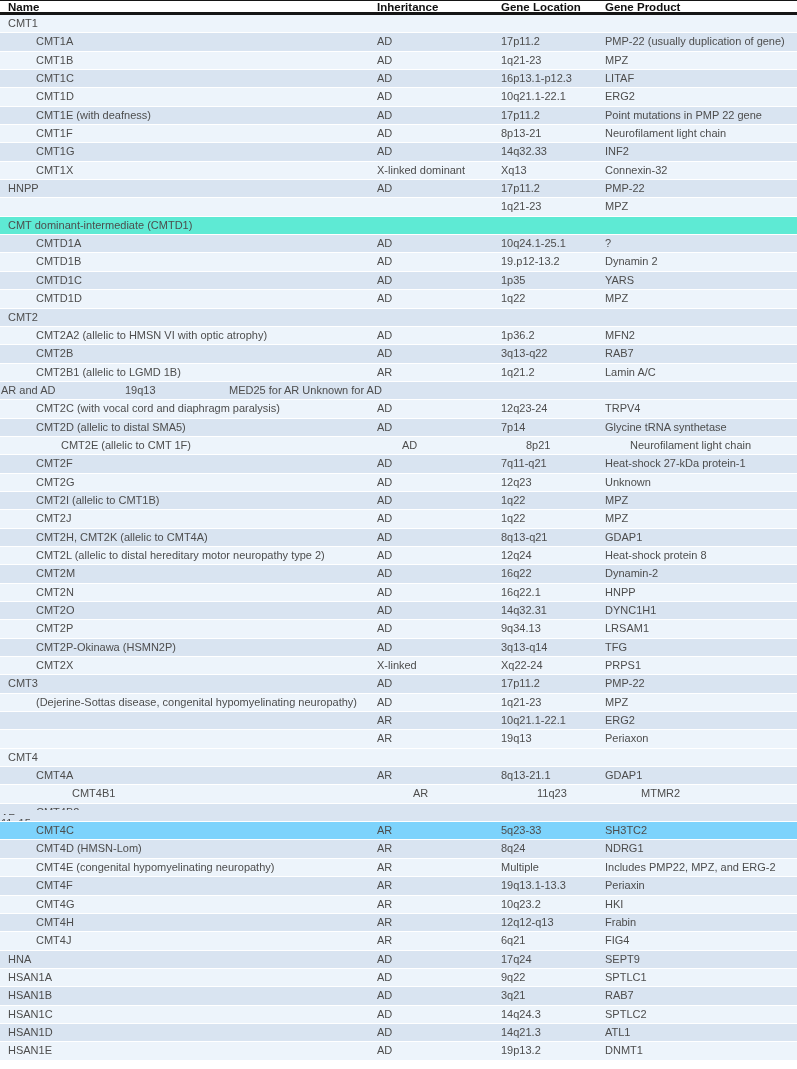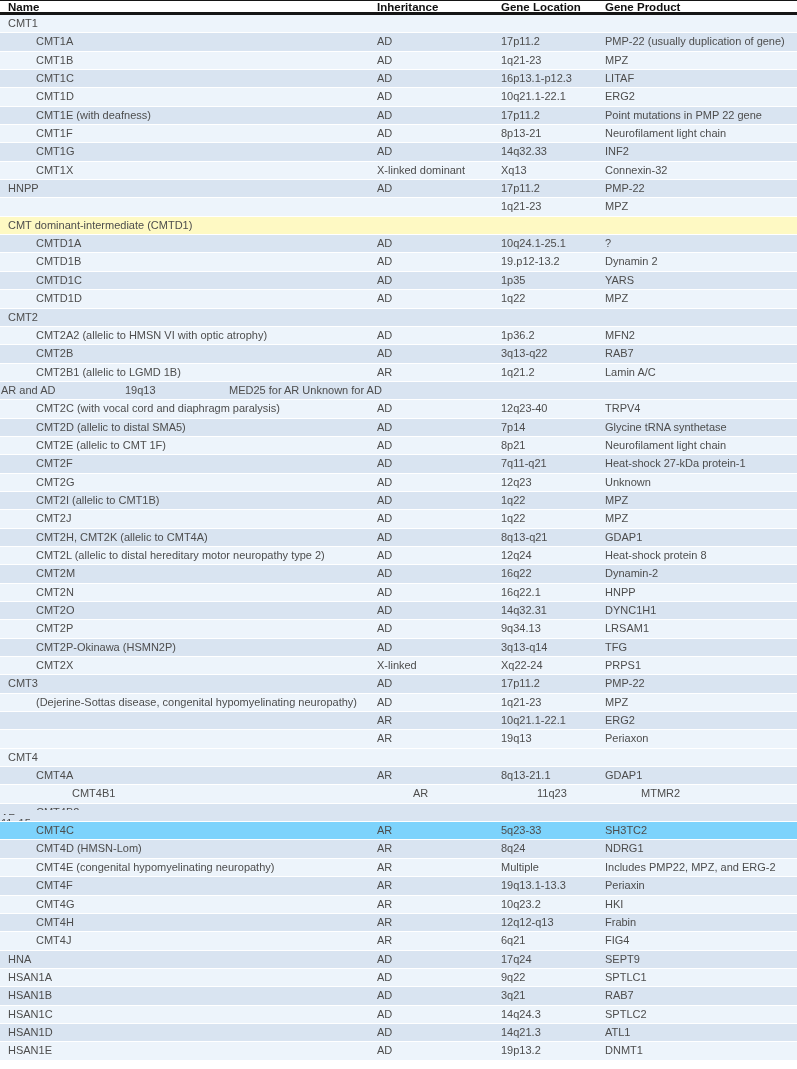--- a/index.html
+++ b/index.html
@@ -108,21 +108,21 @@
         <span class="c-inh">AD</span>
         <span class="c-loc">17p11.2</span>
         <span class="c-prod">PMP-22</span>
       </div>
       <div class="row" style="background: rgb(237, 244, 251);">
         <span class="c-name"></span>
         <span class="c-inh"></span>
         <span class="c-loc">1q21-23</span>
         <span class="c-prod">MPZ</span>
       </div>
-      <div class="row" style="background: #fef9c3; justify-content: flex-end;">
+      <div class="row" style="background: #5eead4; justify-content: flex-end;">
         <span class="c-name">CMT dominant-intermediate (CMTD1)</span>
         <span class="c-inh"></span>
         <span class="c-loc"></span>
         <span class="c-prod"></span>
       </div>
       <div class="row" style="background: rgb(217, 228, 241);">
         <span class="c-name indent">CMTD1A</span>
         <span class="c-inh">AD</span>
         <span class="c-loc">10q24.1-25.1</span>
         <span class="c-prod">?</span>
@@ -170,30 +170,30 @@
         <span class="c-prod">Lamin A/C</span>
       </div>
       <div class="row" style="background: rgb(217, 228, 241);">
         <span class="c-inh">AR and AD</span>
         <span class="c-loc">19q13</span>
         <span class="c-prod">MED25 for AR Unknown for AD</span>
       </div>
       <div class="row" style="background: rgb(237, 244, 251);">
         <span class="c-name indent">CMT2C (with vocal cord and diaphragm paralysis)</span>
         <span class="c-inh">AD</span>
-        <span class="c-loc">12q23-40</span>
+        <span class="c-loc">12q23-24</span>
         <span class="c-prod">TRPV4</span>
       </div>
       <div class="row" style="background: rgb(217, 228, 241);">
         <span class="c-name indent">CMT2D (allelic to distal SMA5)</span>
         <span class="c-inh">AD</span>
         <span class="c-loc">7p14</span>
         <span class="c-prod">Glycine tRNA synthetase</span>
       </div>
-      <div class="row" style="background: rgb(237, 244, 251);">
+      <div class="row" style="background: rgb(237, 244, 251); padding-left: 25px;">
         <span class="c-name indent">CMT2E (allelic to CMT 1F)</span>
         <span class="c-inh">AD</span>
         <span class="c-loc">8p21</span>
         <span class="c-prod">Neurofilament light chain</span>
       </div>
       <div class="row" style="background: rgb(217, 228, 241);">
         <span class="c-name indent">CMT2F</span>
         <span class="c-inh">AD</span>
         <span class="c-loc">7q11-q21</span>
         <span class="c-prod">Heat-shock 27-kDa protein-1</span>

